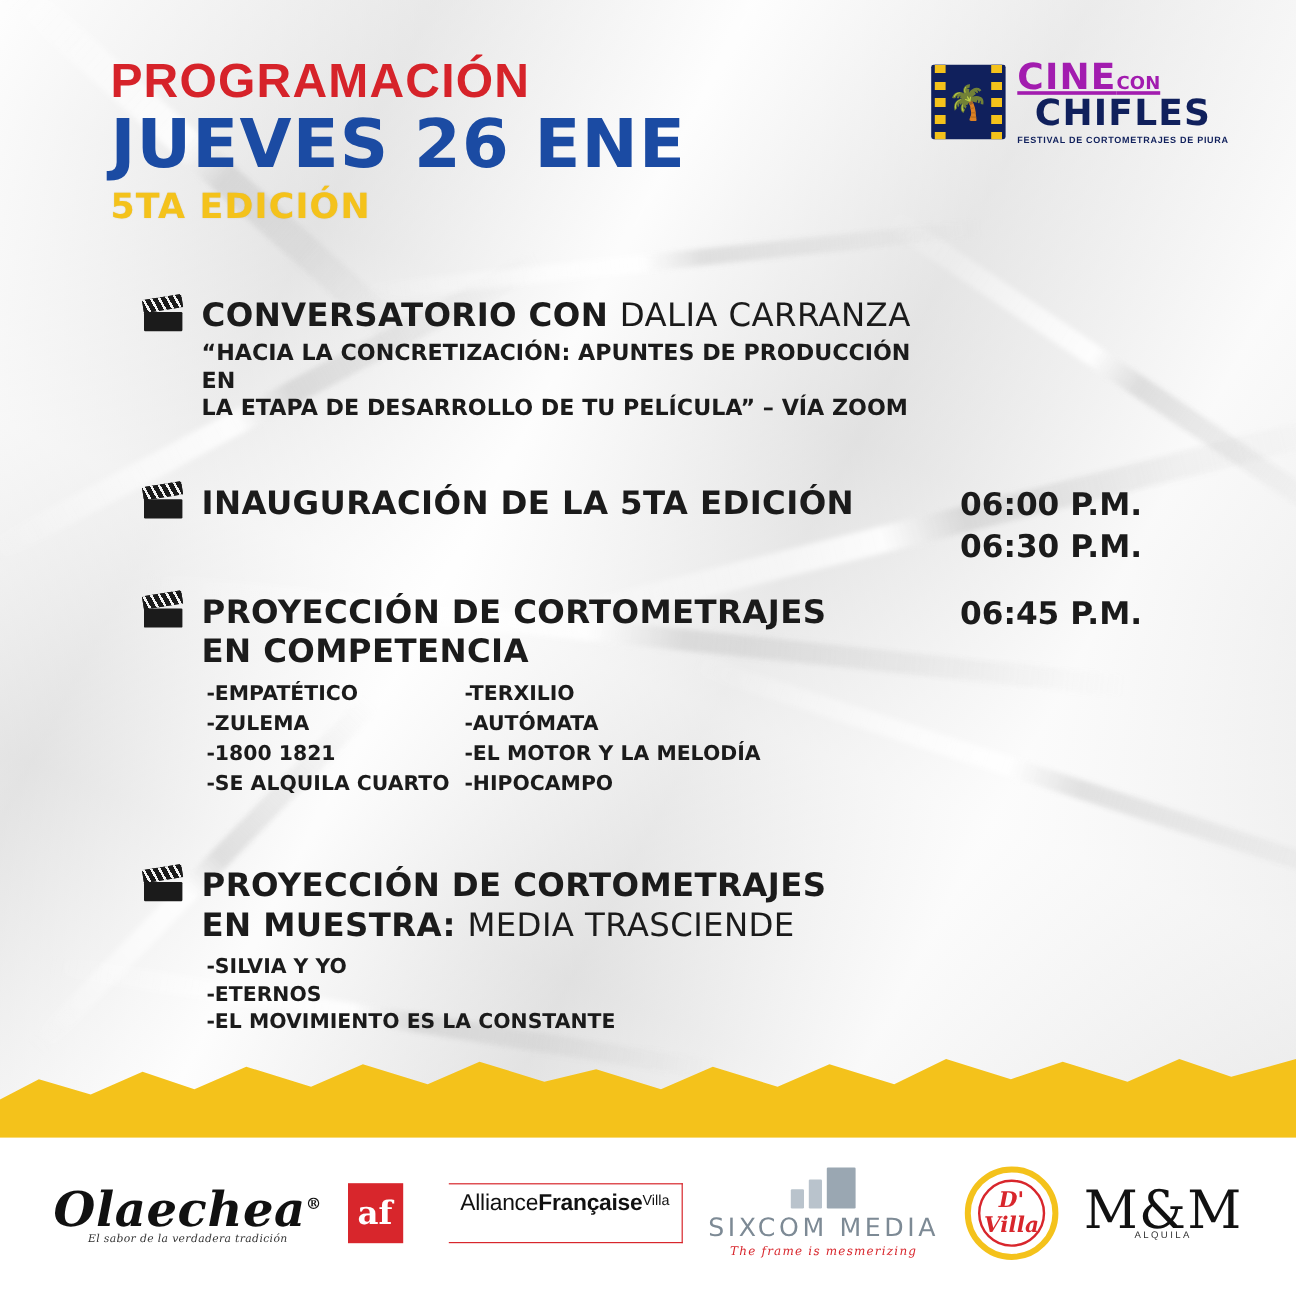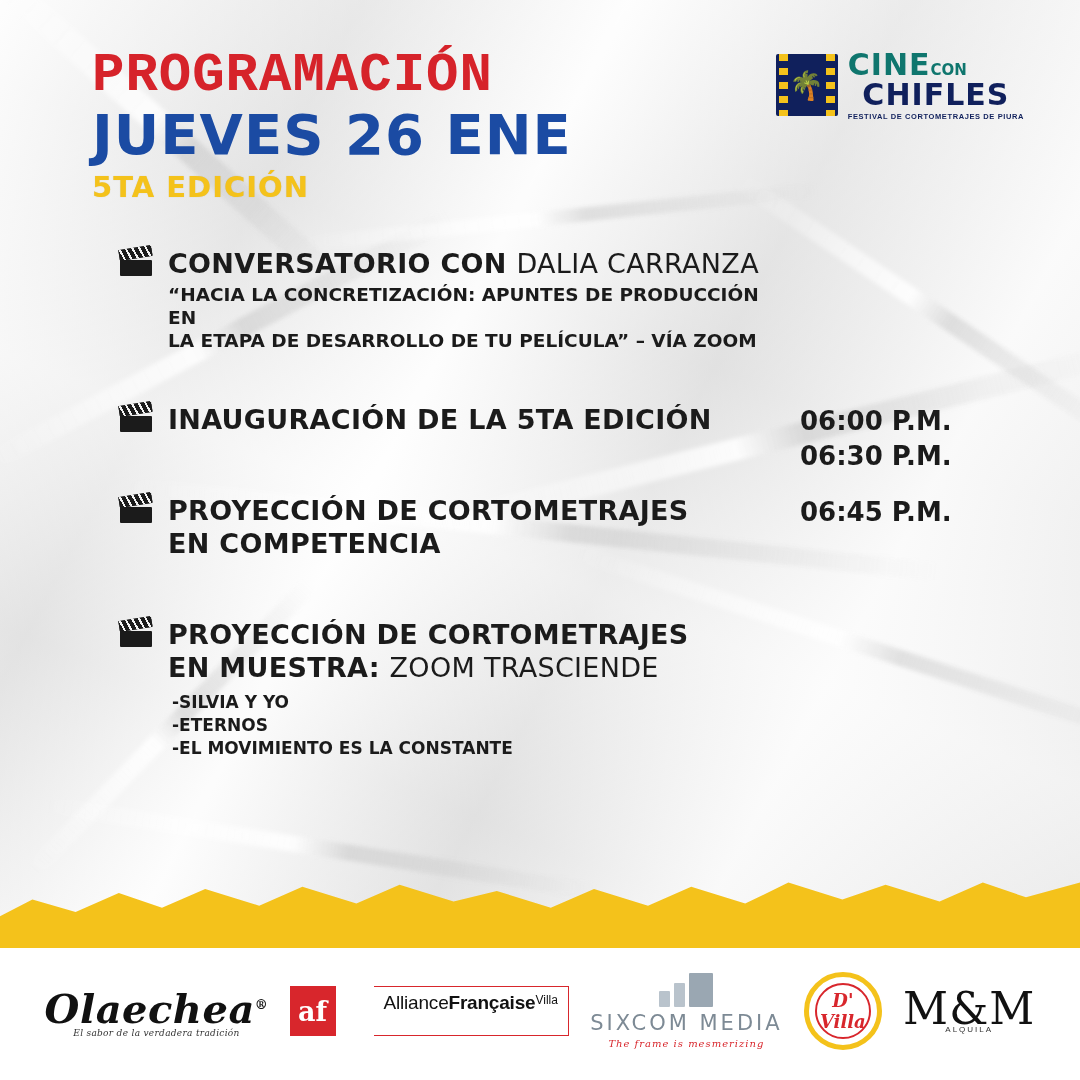--- a/index.html
+++ b/index.html
@@ -46,23 +46,23 @@
     );
   }
   .white-footer {
     position:absolute; left:0; right:0; bottom:0; height:132px;
     background:#ffffff;
   }
 
   
   .header { position:absolute; left:92px; top:48px; }
   .h-prog {
-    font-size:54px; font-weight:bold; letter-spacing:1px;
+    font-size:40px; font-weight:bold; letter-spacing:1px;
     color:#d6232a; line-height:1.02;
-    font-family:Liberation Mono, monospace;
+    font-family:Liberation Sans, sans-serif;
   }
   .h-date {
     font-size:56px; font-weight:bold; letter-spacing:1px;
     color:#1b4ba3; line-height:1.08; margin-top:2px;
     font-family:"DejaVu Sans", sans-serif;
   }
   .h-edition {
     font-size:29px; font-weight:bold; letter-spacing:1px;
     color:#f4c21b; margin-top:4px;
     font-family:"DejaVu Sans", sans-serif;
@@ -80,21 +80,21 @@
     background:
       repeating-linear-gradient(to bottom, #f4c21b 0 7px, #10205c 7px 14px);
   }
   .logo-mark .perf.left { left:3px; }
   .logo-mark .perf.right { right:3px; }
   .logo-mark .tree {
     position:absolute; left:50%; top:52%; transform:translate(-50%,-50%);
     font-size:28px; color:#f4c21b; line-height:1;
   }
   .logo-text { line-height:1; }
-  .logo-l1 { font-size:30px; font-weight:bold; color:#0f766e; letter-spacing:1px; font-family:"DejaVu Sans", sans-serif; }
+  .logo-l1 { font-size:30px; font-weight:bold; color:#a21caf; letter-spacing:1px; font-family:"DejaVu Sans", sans-serif;text-decoration:underline; }
   .logo-l1 small { font-size:15px; letter-spacing:0; }
   .logo-l2 { font-size:30px; font-weight:bold; color:#10205c; letter-spacing:1px; font-family:"DejaVu Sans", sans-serif;text-align:center; }
   .logo-l3 { font-size:7.5px; font-weight:bold; color:#10205c; letter-spacing:0.6px; margin-top:3px; }
 
   
   .schedule { position:absolute; left:120px; top:248px; width:880px; }
   .entry { position:relative; margin-bottom:36px; }
   .clap {
     position:absolute; left:0; top:2px; width:32px; height:26px;
   }
@@ -267,36 +267,46 @@
   </div>
 
   <div class="entry" style="margin-bottom:58px;">
     <div class="clap">
         <span class="top"></span>
         <span class="body"></span>
       </div>
     <div class="entry-body">
       <div class="title">PROYECCIÓN DE CORTOMETRAJES</div>
       <div class="title">EN COMPETENCIA</div>
+      <div class="films">
+        <div>-EMPATÉTICO</div>
+        <div>-TERXILIO</div>
+        <div>-ZULEMA</div>
+        <div>-AUTÓMATA</div>
+        <div>-1800 1821</div>
+        <div>-EL MOTOR Y LA MELODÍA</div>
+        <div>-SE ALQUILA CUARTO</div>
+        <div>-HIPOCAMPO</div>
+      </div>
     </div>
     <div class="times">
       <div class="time">06:45 P.M.</div>
     </div>
   </div>
 
   <div class="entry">
     <div class="clap">
         <span class="top"></span>
         <span class="body"></span>
       </div>
     <div class="entry-body">
       <div class="title">PROYECCIÓN DE CORTOMETRAJES</div>
       <div class="title">
         <span>EN MUESTRA:</span>
-        <span class="light">ZOOM TRASCIENDE</span>
+        <span class="light">MEDIA TRASCIENDE</span>
       </div>
       <div class="films single">
         <div>-SILVIA Y YO</div>
         <div>-ETERNOS</div>
         <div>-EL MOVIMIENTO ES LA CONSTANTE</div>
       </div>
     </div>
   </div>
 
 </div>

